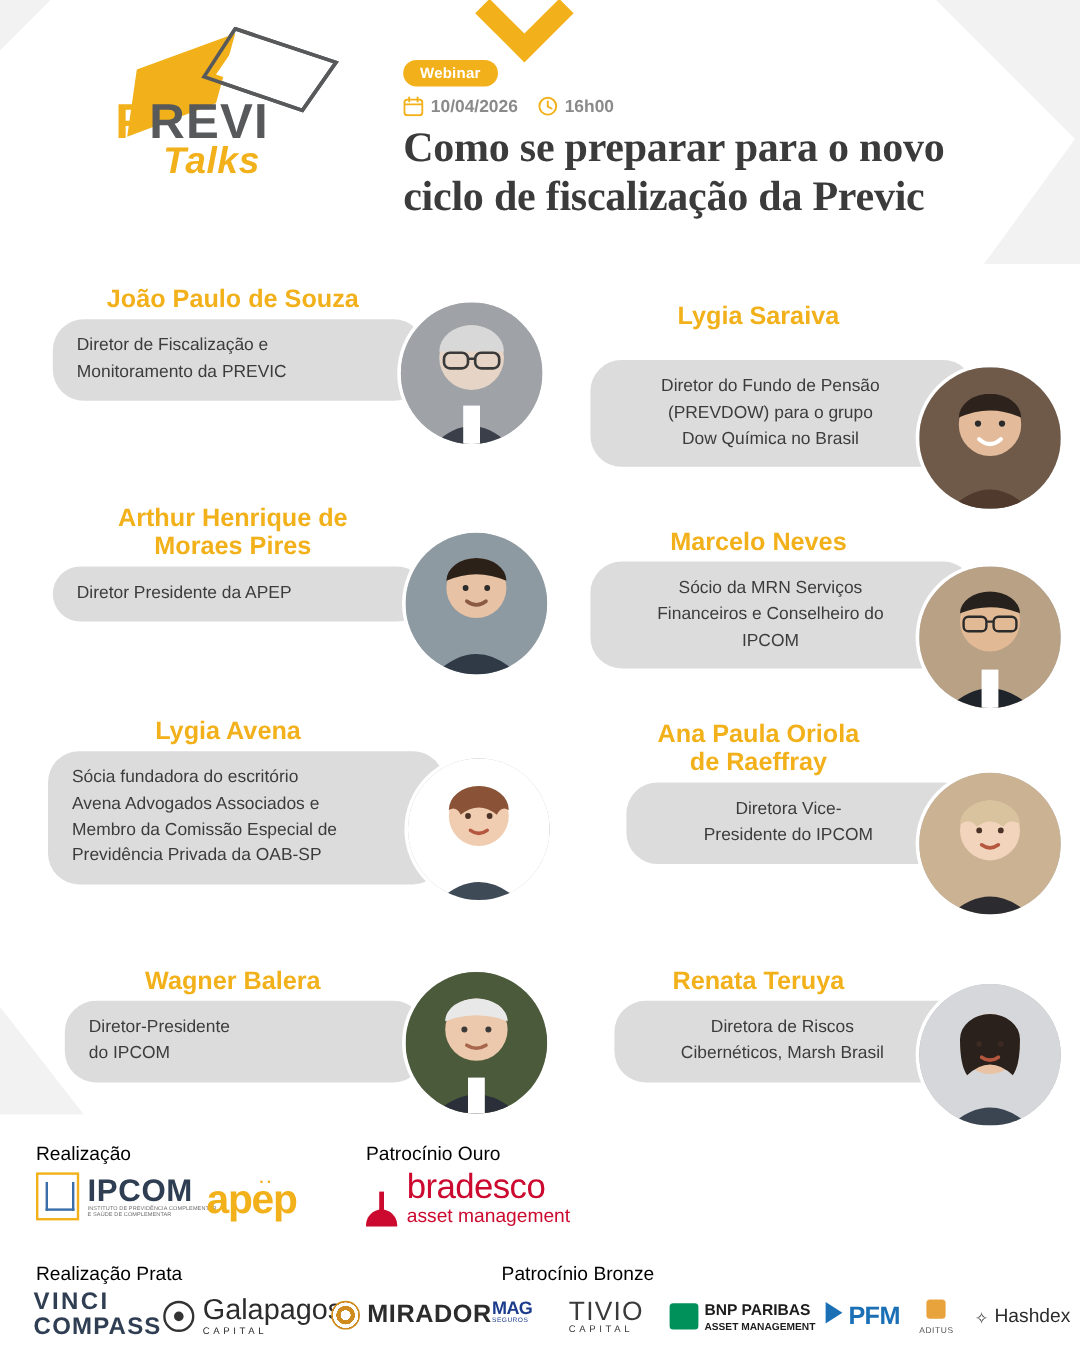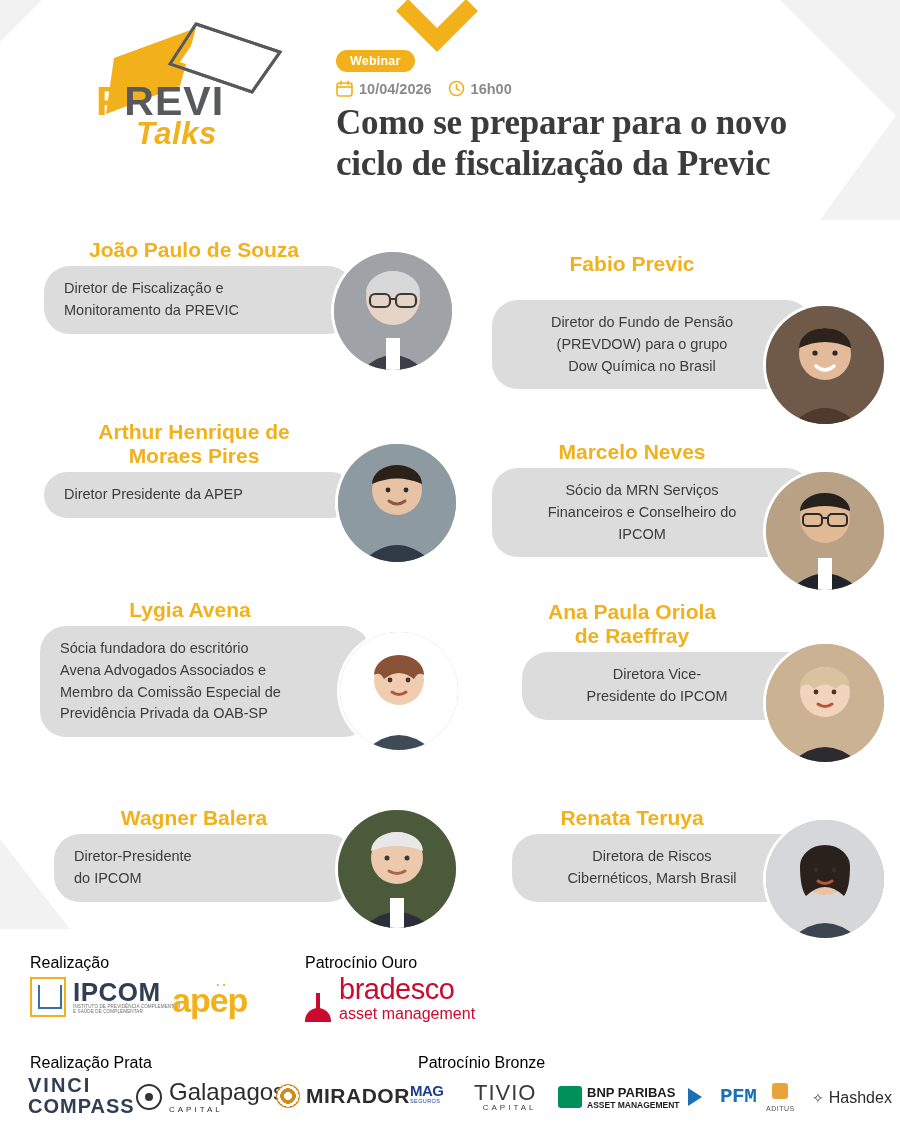--- a/index.html
+++ b/index.html
@@ -224,21 +224,21 @@
   .tivio { line-height: 1; }
   .tivio .t1 { font-size: 22px; color: #3a3a3a; letter-spacing: 1px; }
   .tivio .t2 { font-size: 8px; color: #3a3a3a; letter-spacing: 3px; display: block; }
 
   .bnp { display: flex; align-items: center; gap: 5px; }
   .bnp-mark { width: 24px; height: 22px; background: #00915a; border-radius: 3px; }
   .bnp-text { line-height: 1.05; }
   .bnp-text .n1 { font-size: 13px; font-weight: bold; color: #1c1c1c; }
   .bnp-text .n2 { font-size: 8.5px; font-weight: bold; color: #1c1c1c; display: block; }
 
-  .pfm { display: flex; align-items: center; gap: 18px; font-family: Liberation Mono, monospace; }
+  .pfm { display: flex; gap: 5px; }
   .pfm-mark { width: 0; height: 0; border-left: 14px solid #1a6fb5; border-top: 9px solid transparent; border-bottom: 9px solid transparent; }
   .pfm-text { font-size: 21px; font-weight: bold; color: #1a6fb5; letter-spacing: -.5px; }
 
   .aditus { text-align: center; line-height: 1; }
   .aditus .a1 { display: inline-block; width: 16px; height: 16px; background: #e8a33d; border-radius: 3px; }
   .aditus .a2 { font-size: 7px; color: #555; display: block; margin-top: 3px; letter-spacing: .5px; }
 
   .hashdex { display: flex; align-items: center; gap: 5px; }
   .hash-mark { font-size: 14px; color: #4a4a4a; }
   .hash-text { font-size: 16px; color: #2c2c2c; }
@@ -310,21 +310,21 @@
             <rect x="62" y="42" width="20" height="13" rx="5" fill="none" stroke="#3a3a3a" stroke-width="2.2"></rect>
             <line x1="56" y1="47" x2="62" y2="47" stroke="#3a3a3a" stroke-width="2.2"></line>
             <path d="M28 118 q31 -30 62 0z" fill="#3a3f49"></path>
             <rect x="52" y="86" width="14" height="32" fill="#ffffff"></rect>
           </svg>
         </div>
       </div>
     </div>
 
     <div class="speaker sp-right" style="left:470px; top:20px; width:420px;">
-      <div class="sp-name" style="width:300px; margin-left:12px;">Fabio Previc</div>
+      <div class="sp-name" style="width:300px; margin-left:12px;">Lygia Saraiva</div>
       <div class="sp-pill-wrap">
         <div class="sp-pill" style="width:320px; margin-left:22px; padding-right:40px;margin-top:24px;">Diretor do Fundo de Pensão<br>(PREVDOW) para o grupo<br>Dow Química no Brasil</div>
         <div class="sp-photo" style="left:296px; top:6px;">
           <svg viewBox="0 0 118 118">
             <rect width="118" height="118" fill="#6f5a4a"></rect>
             <circle cx="59" cy="48" r="26" fill="#e3bb9a"></circle>
             <path d="M59 22 a26 20 0 0 1 26 20 q-26 -12 -52 0 a26 20 0 0 1 26 -20z" fill="#2e231c"></path>
             <circle cx="49" cy="47" r="2.6" fill="#2b2b2b"></circle>
             <circle cx="69" cy="47" r="2.6" fill="#2b2b2b"></circle>
             <path d="M50 60 q9 8 18 0" stroke="#ffffff" stroke-width="3.5" fill="none" stroke-linecap="round"></path>
@@ -505,21 +505,21 @@
       </div>
     </div>
 
     <div class="f-row" style="left:410px; top:146px;">
       <div class="mag">
         <span class="m1">MAG</span>
         <span class="m2">SEGUROS</span>
       </div>
     </div>
 
-    <div class="f-row" style="left:474px; top:145px;text-align:right;">
+    <div class="f-row" style="left:474px; top:145px;">
       <div class="tivio">
         <span class="t1">TIVIO</span>
         <span class="t2">CAPITAL</span>
       </div>
     </div>
 
     <div class="f-row" style="left:558px; top:147px;">
       <div class="bnp">
         <div class="bnp-mark"></div>
         <div class="bnp-text">

